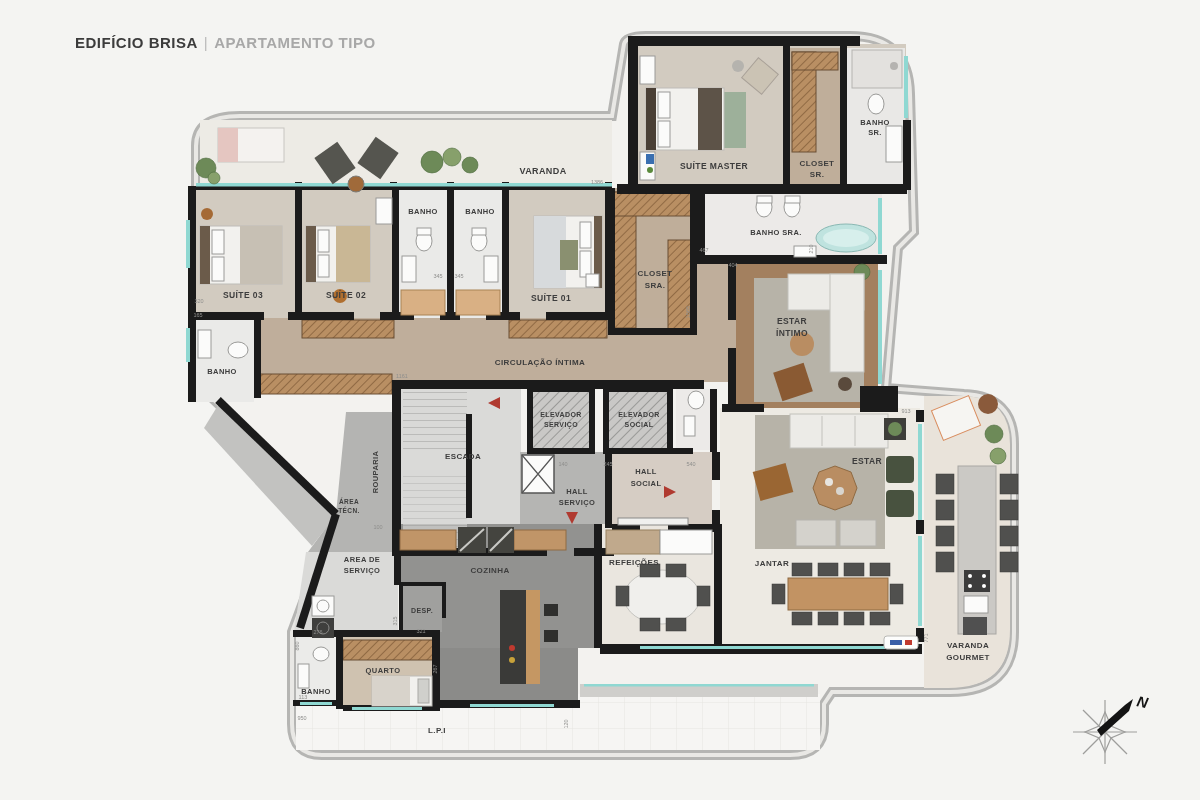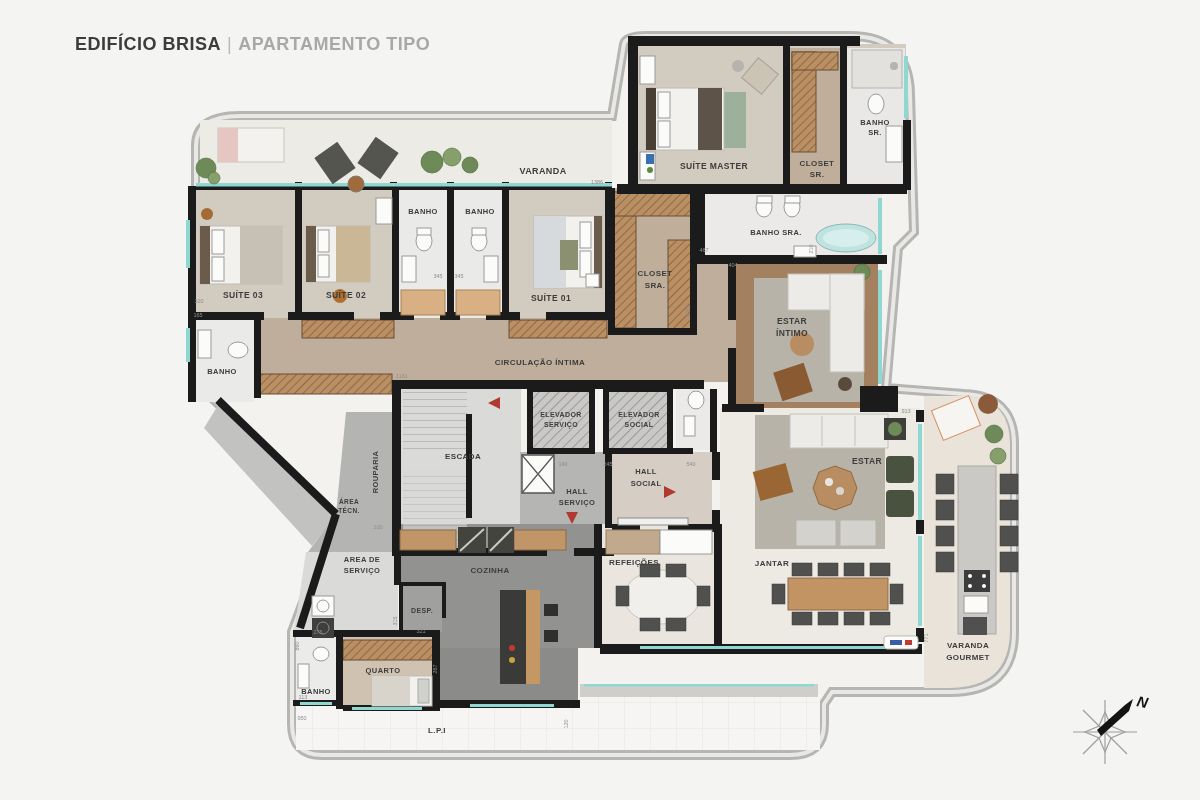--- a/index.html
+++ b/index.html
@@ -1,17 +1,17 @@
 <!DOCTYPE html>
 <html><head>
 <meta charset="utf-8">
 <style>
   html,body{margin:0;padding:0;background:#f4f4f2;width:1200px;height:800px;overflow:hidden;}
   #stage{position:relative;width:1200px;height:800px;font-family:"Liberation Sans",sans-serif;}
-  #title{position:absolute;left:75px;top:34px;font-size:18px;font-weight:700;letter-spacing:.5px;color:#3c3c3c;white-space:nowrap;}
+  #title{position:absolute;left:75px;top:34px;font-size:15px;font-weight:700;letter-spacing:.5px;color:#3c3c3c;white-space:nowrap;}
   #title .sep{color:#b9b9b9;font-weight:400;margin:0 6px;}
   #title .sub{color:#a8a8a8;font-weight:700;}
   svg{position:absolute;left:0;top:0;}
   .room-label{font-family:"Liberation Sans",sans-serif;font-weight:700;fill:#3d3d3d;letter-spacing:.4px;}
   .dim-label{font-family:"Liberation Sans",sans-serif;font-weight:400;fill:#8f8f8d;font-size:5.5px;}
   .wall{fill:#1b1b1b;}
   .win{fill:#8fd8d2;}
   .fixture{fill:#fbfbfa;stroke:#9a9a98;stroke-width:1;}
   .chair{fill:#50504e;stroke:#3a3a38;stroke-width:.5;}
   .sofa{fill:#ecebe7;stroke:#c2c1bc;stroke-width:1;}

